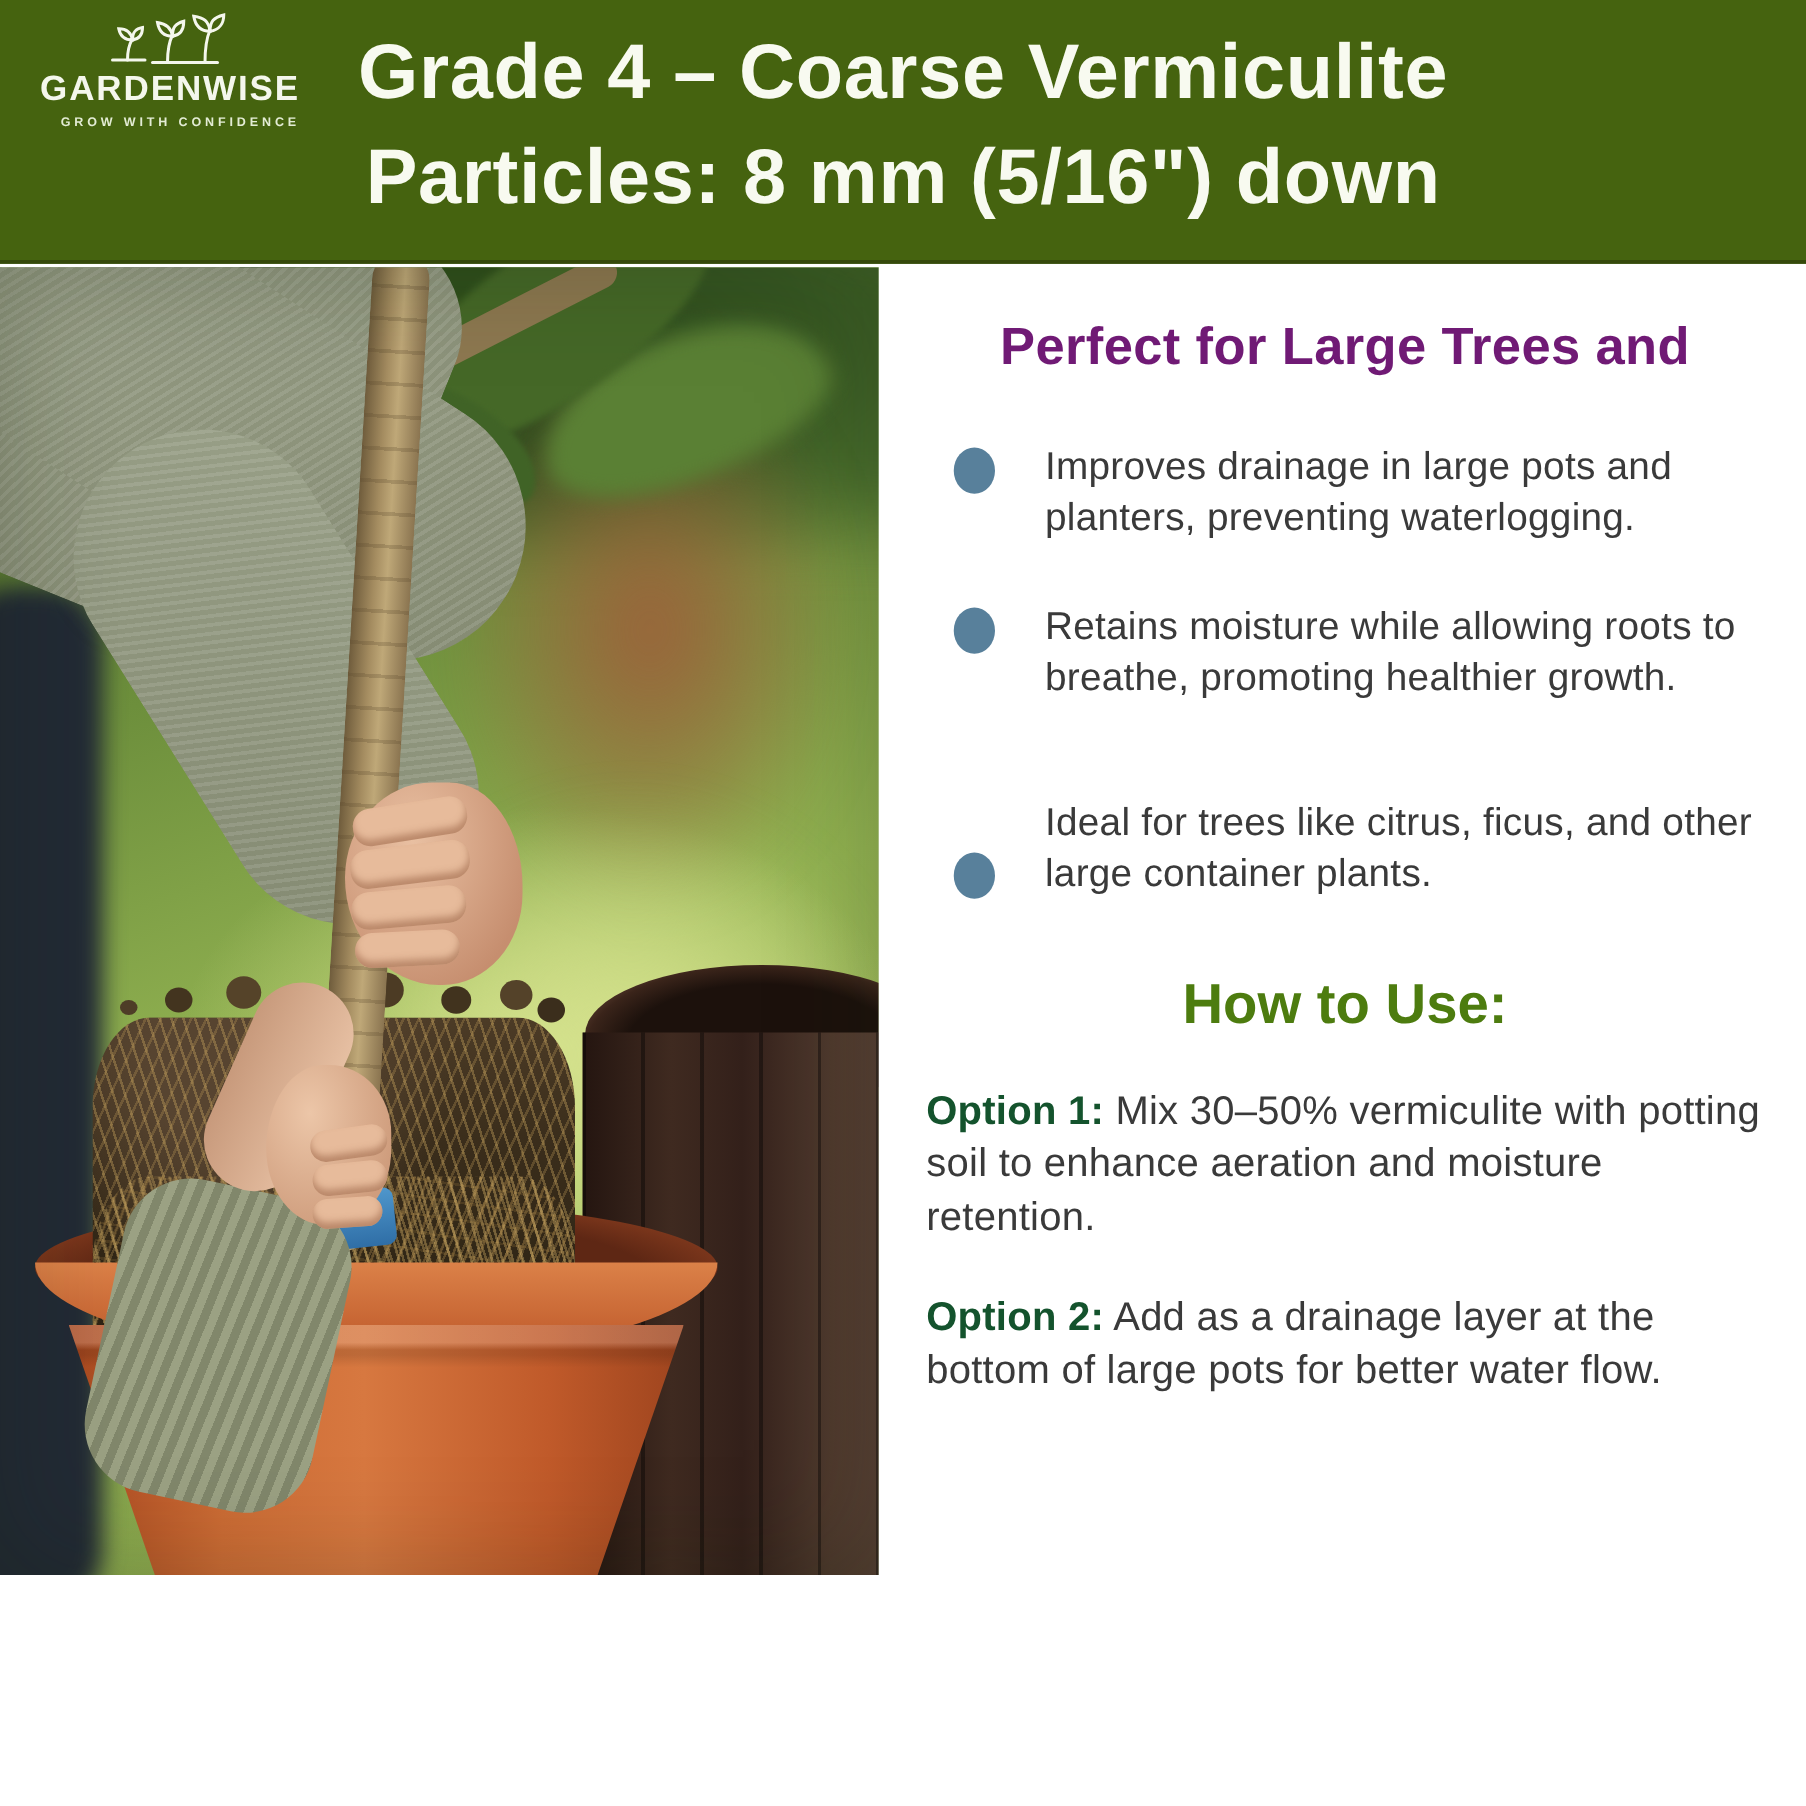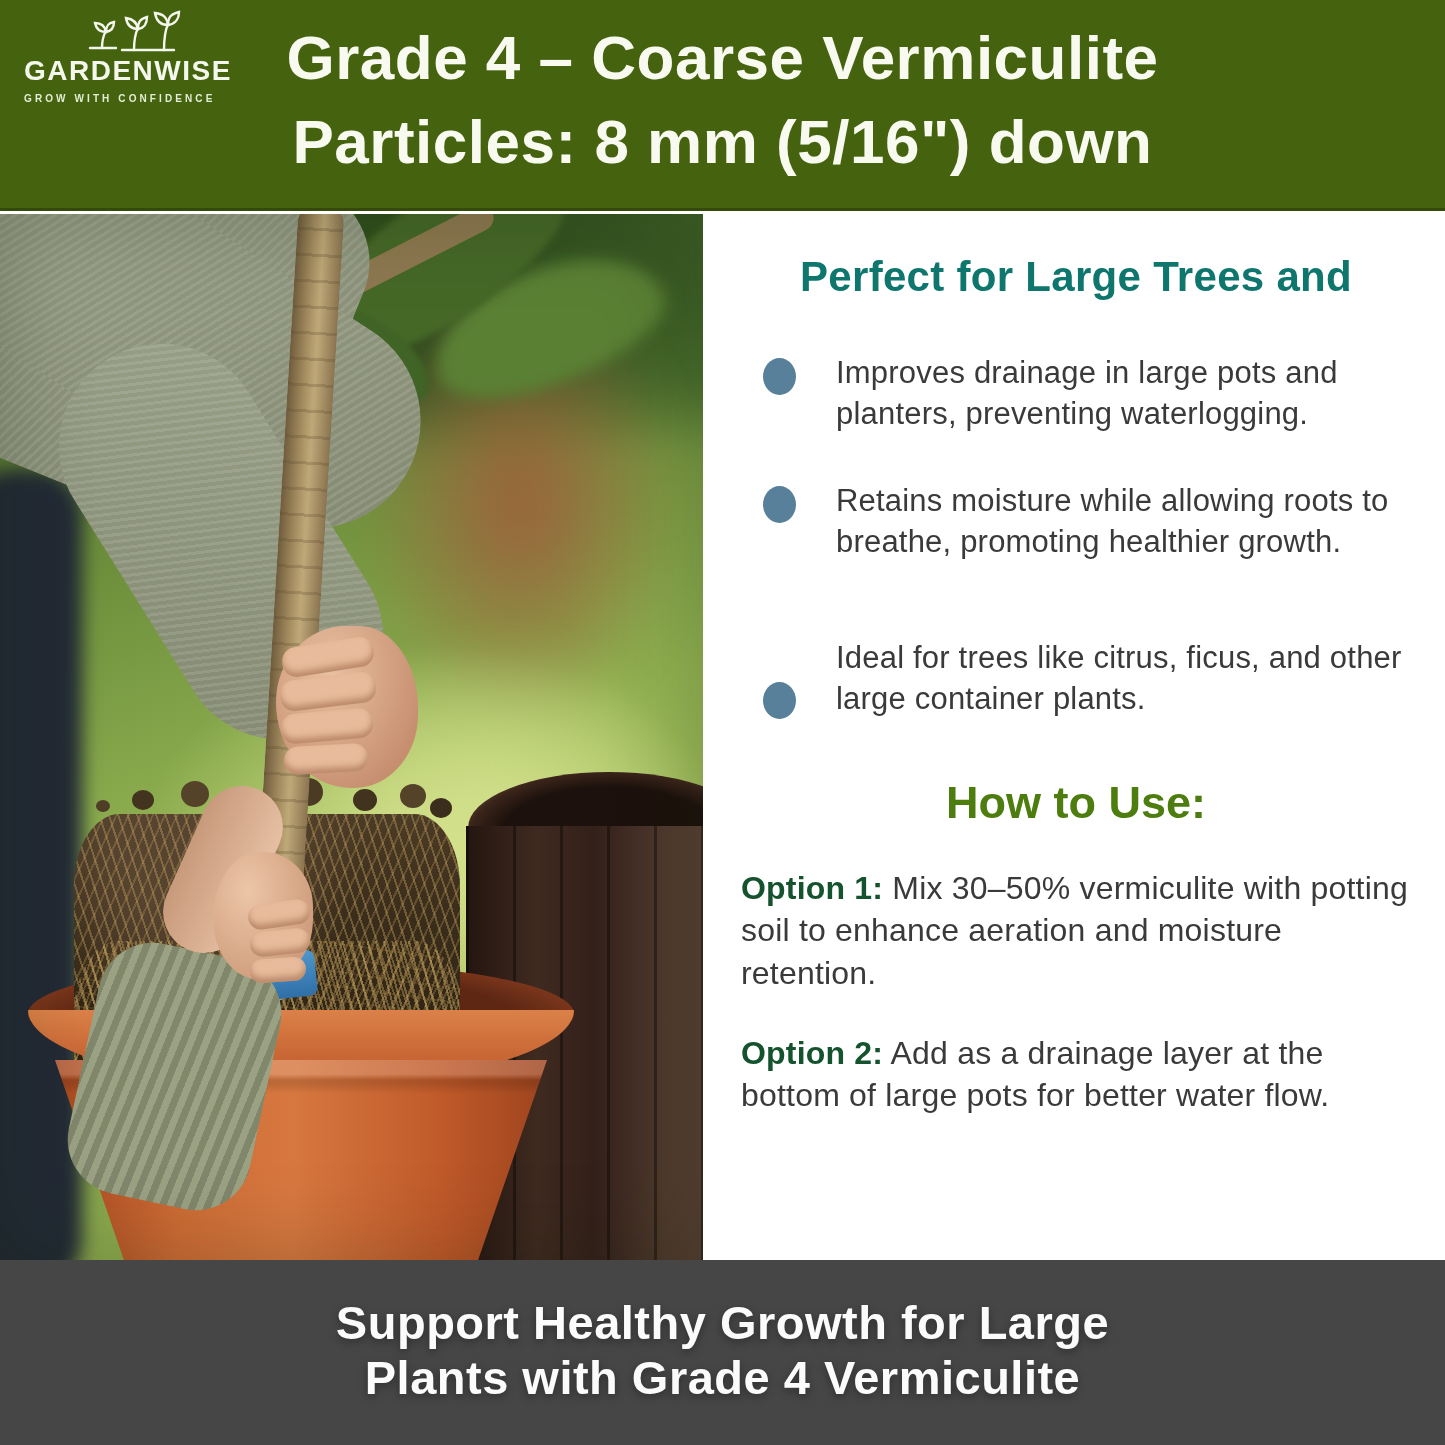--- a/index.html
+++ b/index.html
@@ -4,27 +4,27 @@
 <style>
   html,body{margin:0;padding:0;background:#e8e8e8;}
   .page{
     position:relative;width:1445px;height:1445px;overflow:hidden;background:#ffffff;
     font-family:"Liberation Sans","DejaVu Sans",sans-serif;
   }
   
   .header{position:absolute;left:0;top:0;width:1445px;height:211px;background:#45630f;border-bottom:3px solid #35490b;box-sizing:border-box;}
   .titles{position:absolute;left:0;right:0;top:16px;text-align:center;color:#f8faf0;font-weight:bold;letter-spacing:.5px;}
   .title-line{font-size:62px;line-height:84px;}
-  .logo{position:absolute;left:24px;top:10px;width:216px;text-align:left;color:#f4f7ec;}
+  .logo{position:absolute;left:24px;top:10px;width:216px;text-align:right;color:#f4f7ec;}
   .logo svg{display:block;margin:0 auto;}
   .logo-name{font-size:28px;font-weight:bold;letter-spacing:1.5px;margin-top:1px;}
   .logo-tag{font-size:10px;font-weight:bold;letter-spacing:3.1px;margin-top:6px;color:#e3ecd4;}
   
   .panel{position:absolute;left:703px;top:214px;width:742px;height:1046px;background:#ffffff;box-sizing:border-box;padding:36px 34px 0 38px;}
-  .benefits-heading{margin:0;font-size:42px;line-height:1.28;text-align:center;color:#0f766e;font-weight:bold;letter-spacing:.3px;}
+  .benefits-heading{margin:0;font-size:42px;line-height:1.28;text-align:center;color:#701a75;font-weight:bold;letter-spacing:.3px;}
   .benefit-list{list-style:none;margin:48px 0 0 0;padding:0 0 0 22px;}
   .benefit-item{display:flex;gap:40px;margin-top:46px;}
   .benefit-item:first-child{margin-top:0;}
   .benefit-item.last{margin-top:74px;align-items:flex-end;}
   .bullet-dot{flex:0 0 auto;width:33px;height:37px;border-radius:50%;background:#58809b;margin-top:6px;}
   .benefit-text{font-size:31px;line-height:1.33;color:#3a3a3a;letter-spacing:.2px;}
   .howto-heading{margin:58px 0 0 0;font-size:45px;text-align:center;color:#4d7c0f;font-weight:bold;}
   .option-para{margin:38px 0 0 0;font-size:32px;line-height:1.32;color:#3a3a3a;letter-spacing:.2px;}
   .option-label{font-weight:bold;color:#14532d;}
   
@@ -193,18 +193,14 @@
     </ul>
     <h3 class="howto-heading">How to Use:</h3>
     <p class="option-para">
       <span class="option-label">Option 1:</span><span> Mix 30–50% vermiculite with potting soil to enhance aeration and moisture retention.</span>
     </p>
     <p class="option-para">
       <span class="option-label">Option 2:</span><span> Add as a drainage layer at the bottom of large pots for better water flow.</span>
     </p>
   </div>
 
-  <div class="footer">
-    <div class="footer-line">Support Healthy Growth for Large</div>
-    <div class="footer-line">Plants with Grade 4 Vermiculite</div>
-  </div>
 
 </div>
 
 </body></html>

